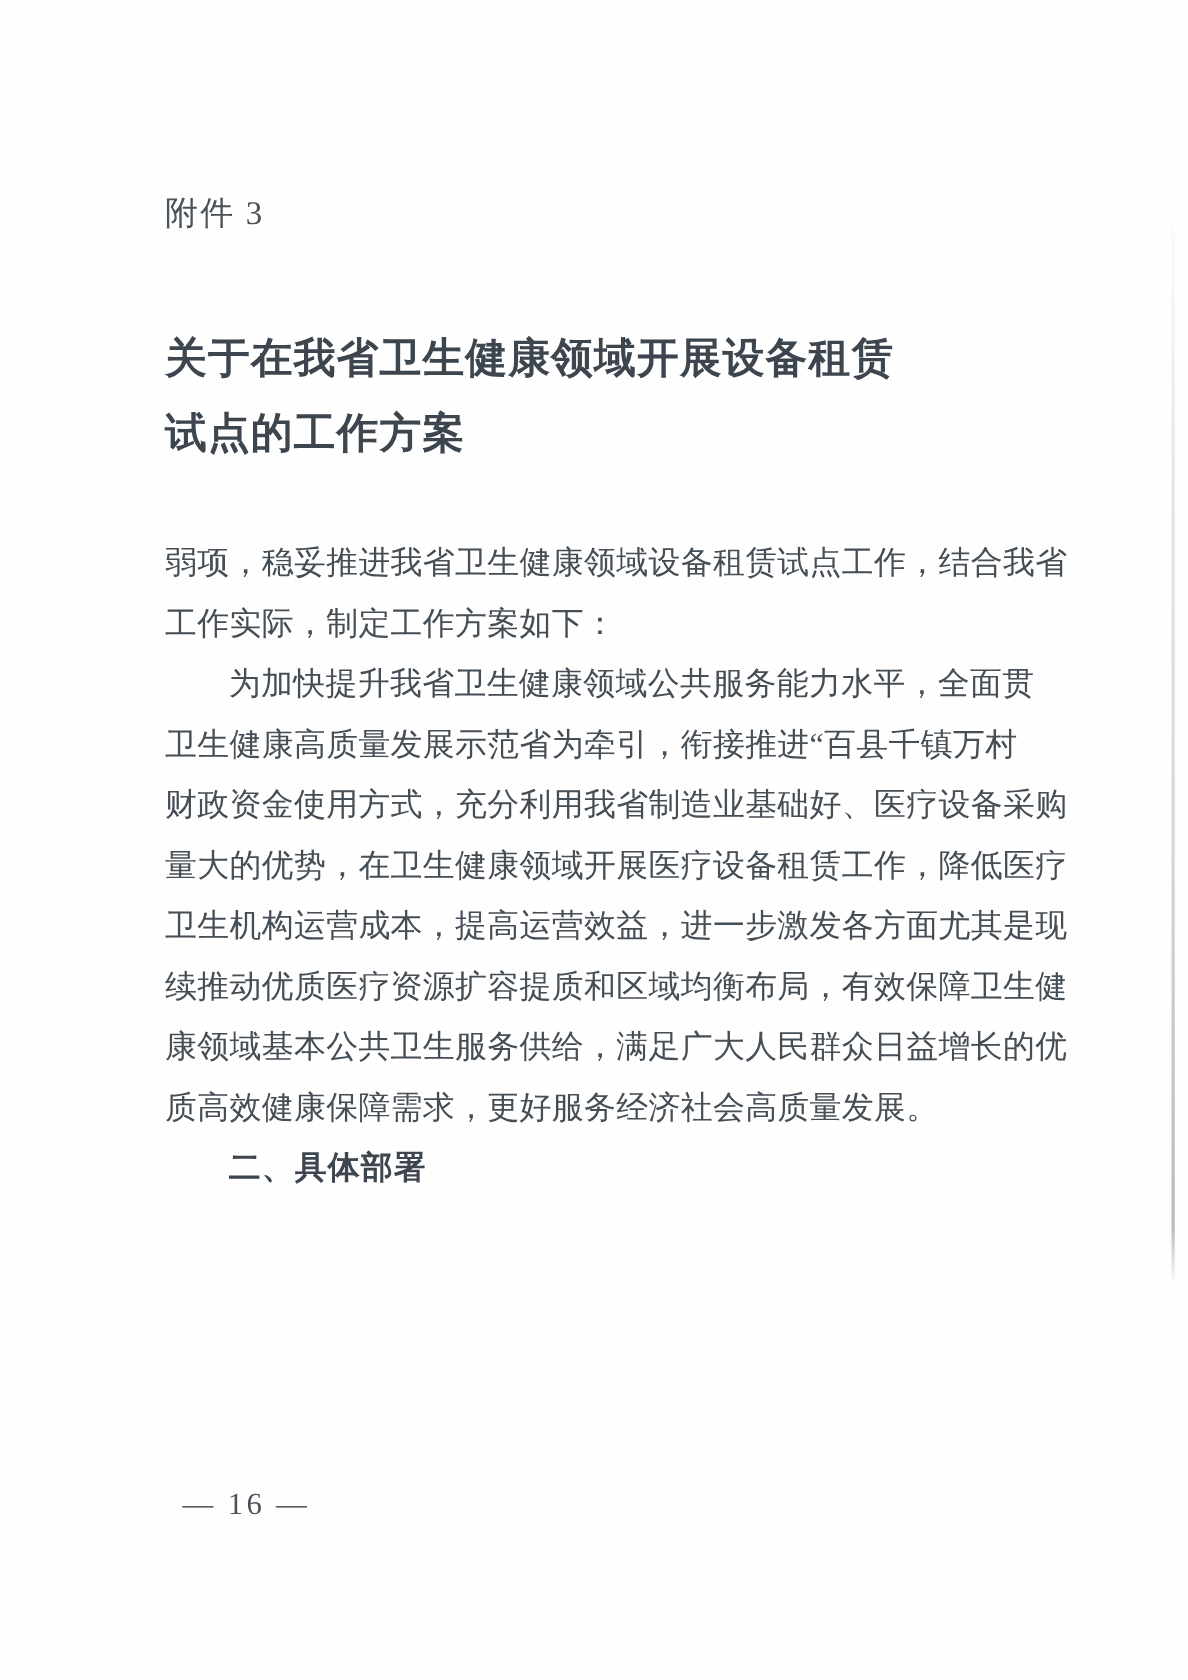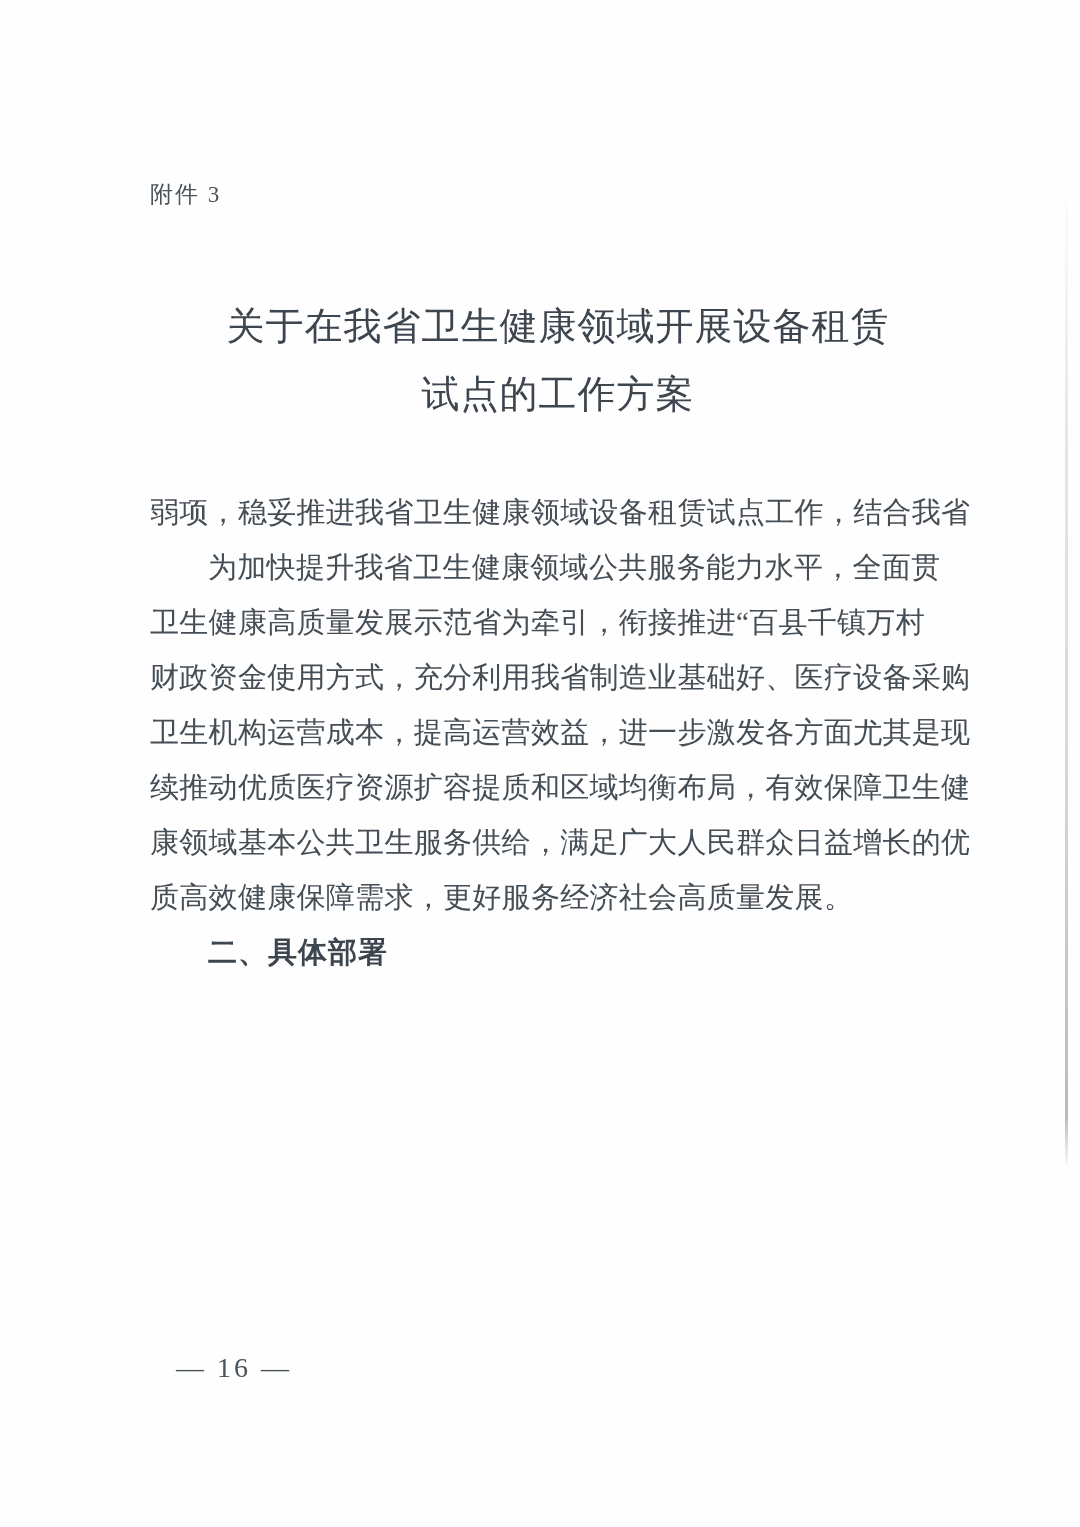--- a/index.html
+++ b/index.html
@@ -14,32 +14,31 @@
     margin: 0 auto;
     background: #fefefe;
     overflow: hidden;
     color: #444c54;
     font-family: "Liberation Serif", "DejaVu Serif", serif;
   }
   .attachment {
     position: absolute;
     left: 150px;
     top: 178px;
-    font-size: 23px;
+    font-size: 30px;
     line-height: 34px;
     letter-spacing: 2px;
     color: #4a525a;
   }
   .title {
     position: absolute;
     left: 150px;
     top: 292px;
     width: 816px;
-    text-align: center;
-    font-weight: 400;
+    font-weight: 700;
     font-size: 38px;
     line-height: 68px;
     letter-spacing: 1px;
     color: #3d454e;
   }
   .text-flow {
     position: absolute;
     left: 150px;
     top: 488px;
     width: 820px;
@@ -57,21 +56,21 @@
   }
   .heading {
     font-family: "Liberation Sans", "DejaVu Sans", sans-serif;
     font-weight: 700;
     font-size: 29px;
     letter-spacing: 1px;
     color: #3d454e;
   }
   .page-number {
     position: absolute;
-    left: 176px;
+    left: 166px;
     top: 1352px;
     font-size: 28px;
     letter-spacing: 3px;
     color: #4a525a;
   }
   .edge-shadow {
     position: absolute;
     left: 1065px;
     top: 175px;
     width: 3px;
@@ -92,25 +91,27 @@
 
   <div class="attachment">附件 3</div>
 
   <div class="title">
     <div>关于在我省卫生健康领域开展设备租赁</div>
     <div>试点的工作方案</div>
   </div>
 
   <div class="text-flow">
     <div class="line">弱项，稳妥推进我省卫生健康领域设备租赁试点工作，结合我省</div>
+    <div class="line">工作实际，制定工作方案如下：</div>
 
 
     <div class="line indent">为加快提升我省卫生健康领域公共服务能力水平，全面贯</div>
     <div class="line">卫生健康高质量发展示范省为牵引，衔接推进“百县千镇万村</div>
     <div class="line">财政资金使用方式，充分利用我省制造业基础好、医疗设备采购</div>
+    <div class="line">量大的优势，在卫生健康领域开展医疗设备租赁工作，降低医疗</div>
     <div class="line">卫生机构运营成本，提高运营效益，进一步激发各方面尤其是现</div>
     <div class="line">续推动优质医疗资源扩容提质和区域均衡布局，有效保障卫生健</div>
     <div class="line">康领域基本公共卫生服务供给，满足广大人民群众日益增长的优</div>
     <div class="line">质高效健康保障需求，更好服务经济社会高质量发展。</div>
 
     <div class="line heading indent">二、具体部署</div>
   </div>
 
   <div class="page-number">— 16 —</div>
 

